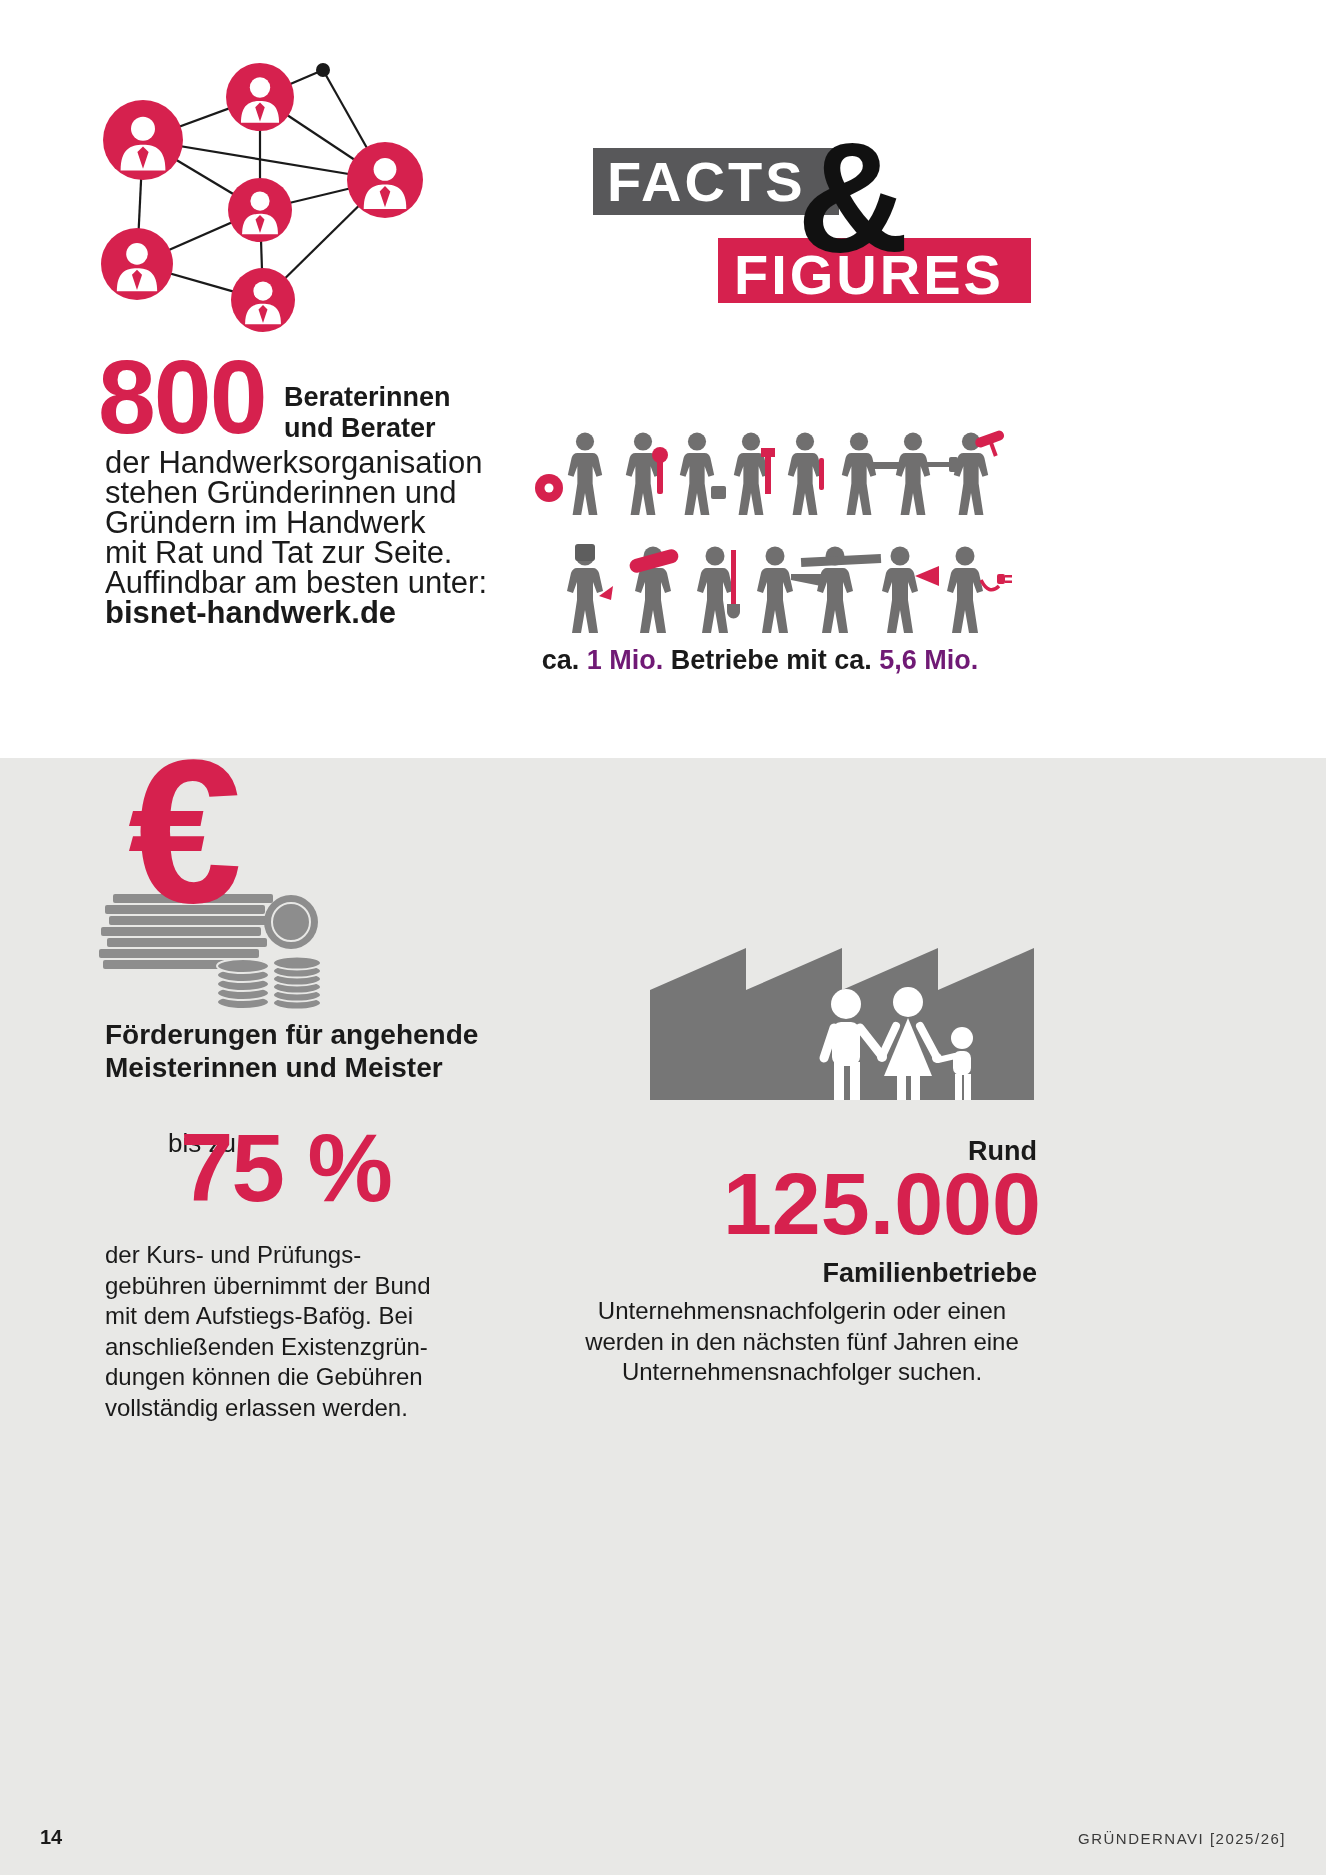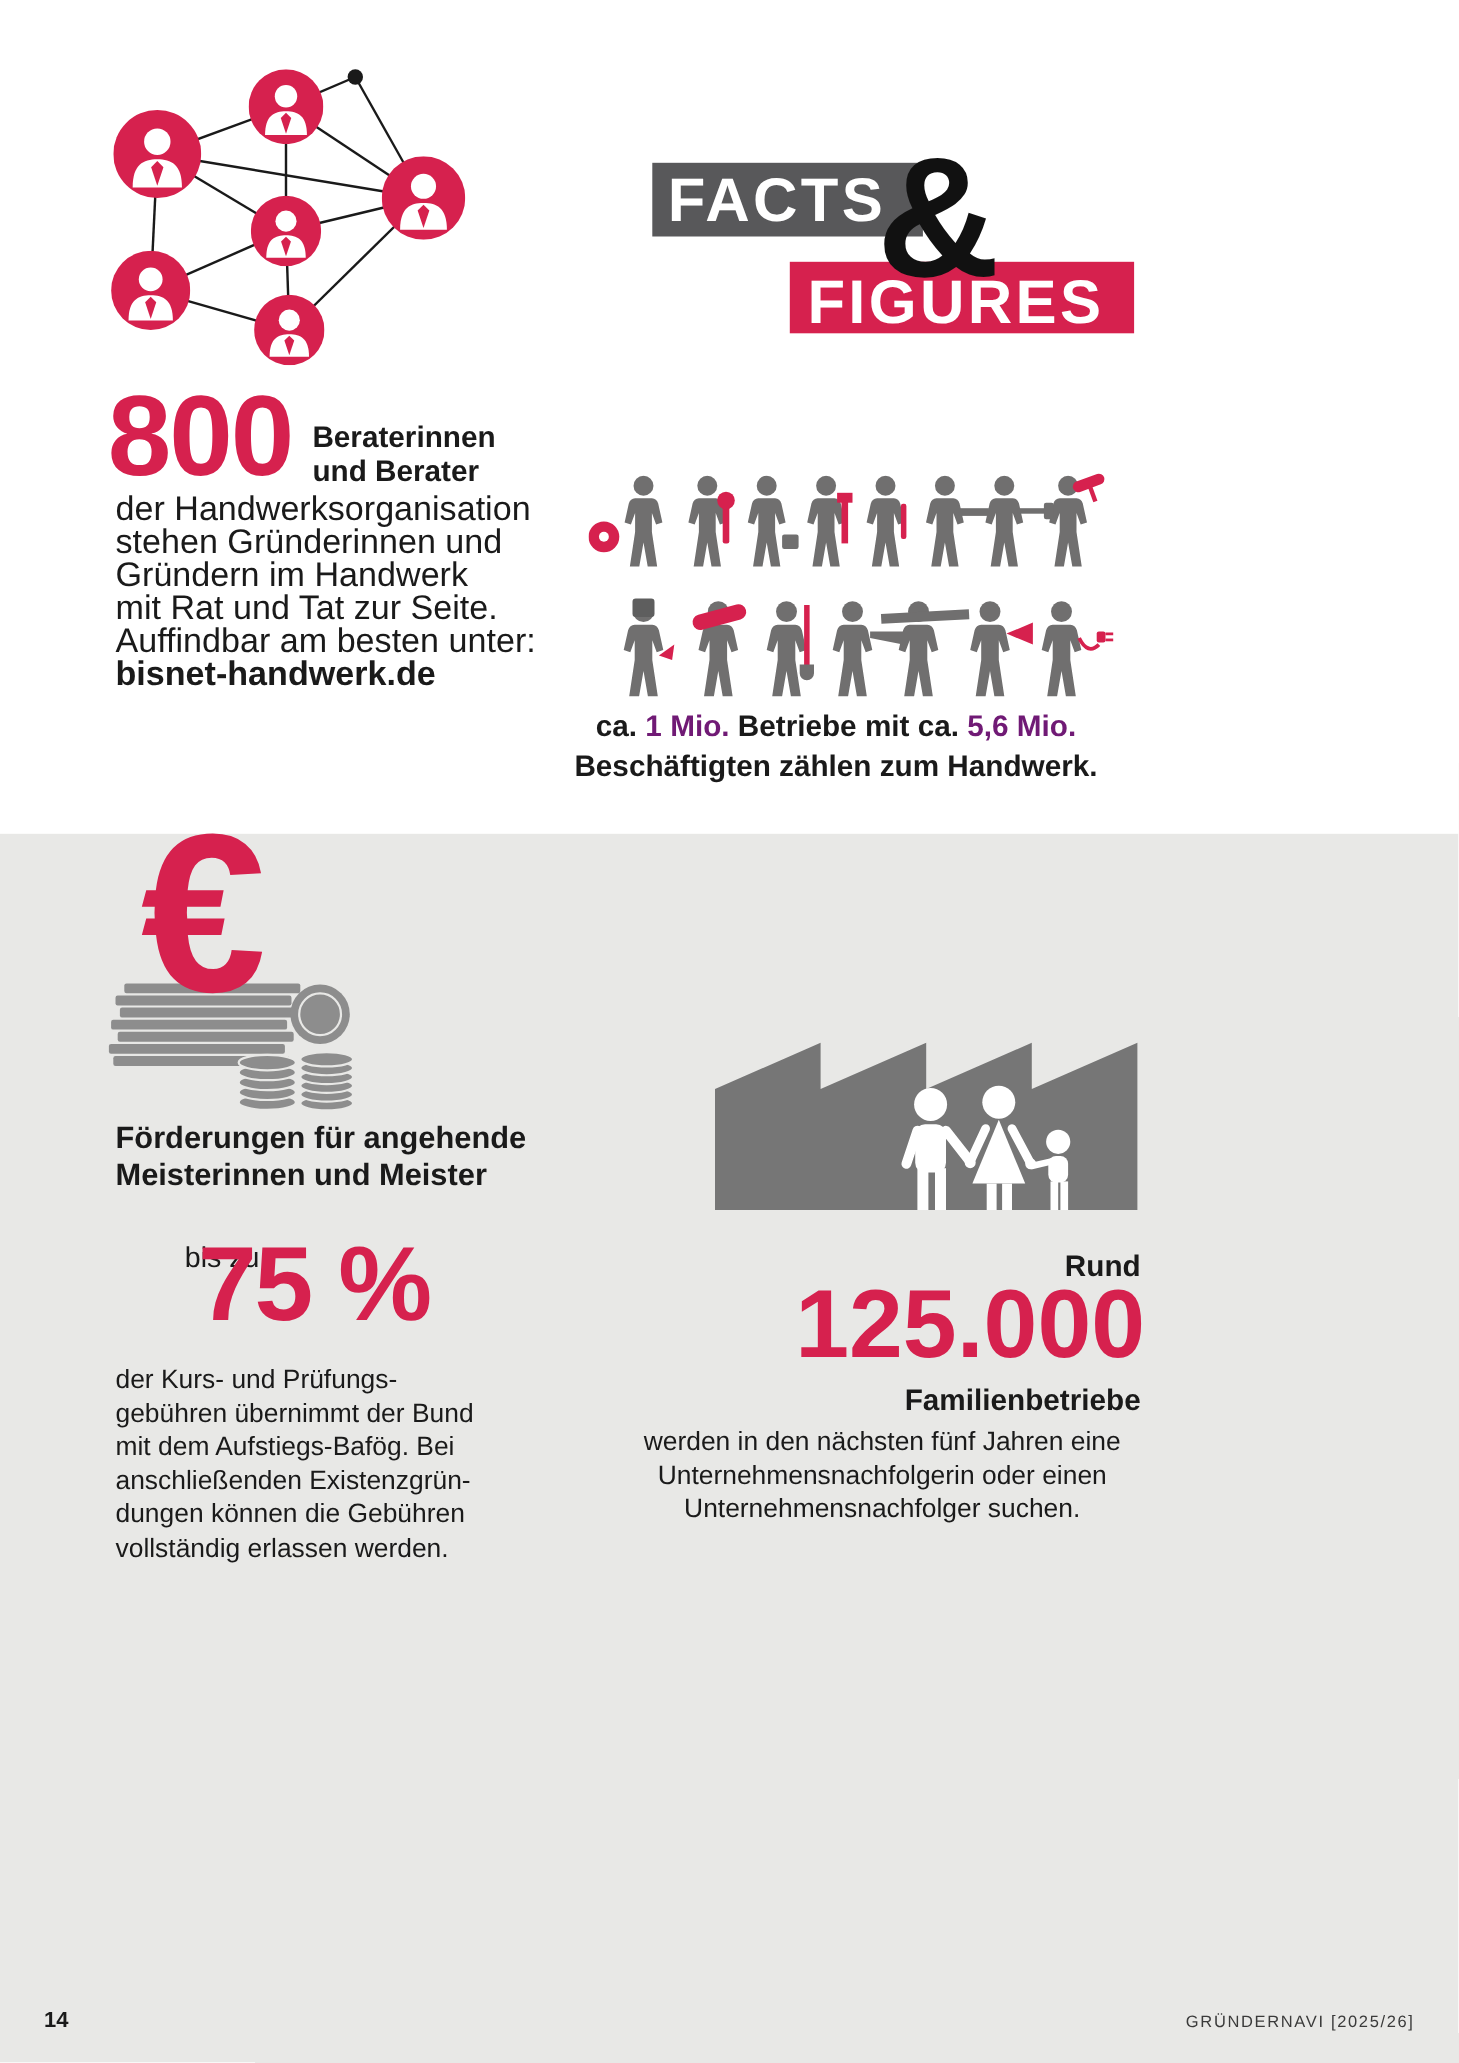--- a/index.html
+++ b/index.html
@@ -180,21 +180,20 @@
       <polygon points="380,148 404,138 404,158" fill="#d6214e"></polygon>
       <path d="M446 152 q8 16 18 6" stroke="#d6214e" stroke-width="3.5" fill="none"></path>
       <rect x="462" y="146" width="8" height="10" rx="2" fill="#d6214e"></rect>
       <rect x="470" y="147" width="7" height="2.5" fill="#d6214e"></rect>
       <rect x="470" y="152.5" width="7" height="2.5" fill="#d6214e"></rect>
     </g>
   </svg>
 
   <div class="craft-stats">
     <div><span>ca. </span><span class="red">1 Mio.</span><span> Betriebe mit ca. </span><span class="red">5,6 Mio.</span></div>
-    <div>Beschäftigten zählen zum Handwerk.</div>
   </div>
 
   <div class="euro-symbol">€</div>
   <svg class="money-svg" width="235" height="118" viewBox="0 0 235 118">
     <g fill="#8d8d8d">
       <rect x="18" y="2" width="160" height="9" rx="2"></rect>
       <rect x="10" y="13" width="160" height="9" rx="2"></rect>
       <rect x="14" y="24" width="160" height="9" rx="2"></rect>
       <rect x="6" y="35" width="160" height="9" rx="2"></rect>
       <rect x="12" y="46" width="160" height="9" rx="2"></rect>
@@ -260,21 +259,21 @@
       <line x1="305" y1="128" x2="288" y2="132" stroke="#ffffff" stroke-width="6" stroke-linecap="round"></line>
       <circle cx="232" cy="129" r="5"></circle>
       <circle cx="287" cy="130" r="5"></circle>
     </g>
   </svg>
 
   <div class="succession-rund">Rund</div>
   <div class="succession-number">125.000</div>
   <div class="succession-label">Familienbetriebe</div>
   <div class="succession-body">
+    <div>Unternehmensnachfolgerin oder einen</div>
     <div>werden in den nächsten fünf Jahren eine</div>
-    <div>Unternehmensnachfolgerin oder einen</div>
     <div>Unternehmensnachfolger suchen.</div>
   </div>
 
   <div class="footer-page">14</div>
   <div class="footer-pub">GRÜNDERNAVI [2025/26]</div>
 
 </div>
 
 </body></html>

